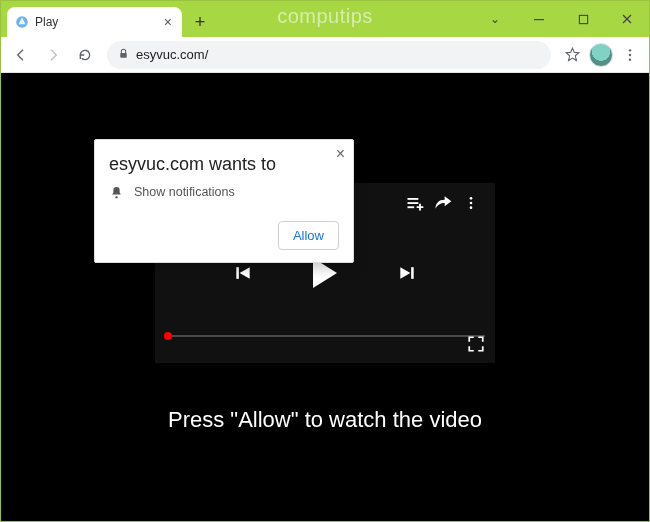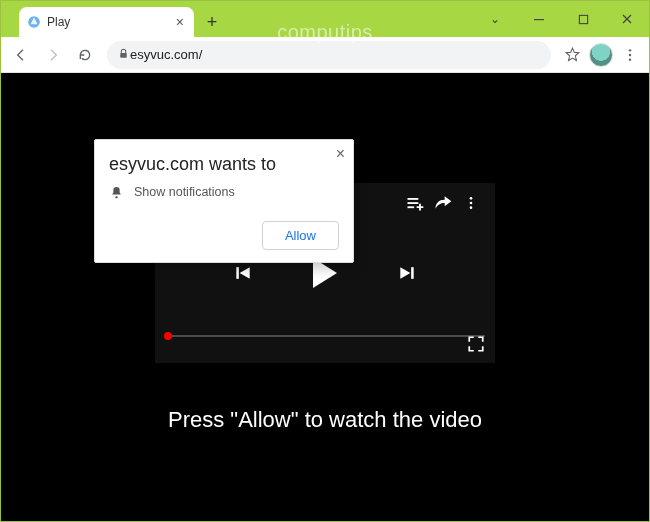--- a/index.html
+++ b/index.html
@@ -1,31 +1,31 @@
 <!DOCTYPE html>
 <html><head>
 <meta charset="utf-8">
 <style>
   * { box-sizing: border-box; margin: 0; padding: 0; }
   body { width: 650px; height: 522px; font-family: "Segoe UI", Arial, sans-serif; overflow: hidden; background: #fff; }
   .window { width: 650px; height: 522px; border: 1px solid #9bc23f; display: flex; flex-direction: column; background: #fff; }
   .titlebar { height: 36px; background: #a7d743; display: flex; align-items: flex-end; position: relative; }
-  .tab { background: #fff; border-radius: 8px 8px 0 0; height: 30px; margin-left: 18px; display: flex; align-items: center; padding: 0 10px 0 8px; gap: 6px; min-width: 175px; position: relative; }
+  .tab { background: #fff; border-radius: 8px 8px 0 0; height: 30px; margin-left: 6px; display: flex; align-items: center; padding: 0 10px 0 8px; gap: 6px; min-width: 175px; position: relative; }
   .favicon { width: 14px; height: 14px; display:flex; align-items:center; justify-content:center; }
   .tab-title { font-size: 12px; color: #333; flex: 1; }
   .tab-close { font-size: 14px; color: #555; cursor: pointer; line-height:1; }
   .newtab { width: 28px; height: 28px; display: flex; align-items:center; justify-content:center; color:#333; font-size:18px; margin-left:4px; margin-bottom:1px; cursor:pointer; }
-  .watermark { position:absolute; left:50%; transform:translateX(-50%); top:20px; color: rgba(255,255,255,0.55); font-size:20px; font-weight:500; letter-spacing:0.5px; pointer-events:none; }
+  .watermark { position:absolute; left:50%; transform:translateX(-50%); top:4px; color: rgba(255,255,255,0.55); font-size:20px; font-weight:500; letter-spacing:0.5px; pointer-events:none; }
   .wincontrols { position:absolute; right:0; top:0; height:36px; display:flex; }
   .wincontrols div { width:44px; display:flex; align-items:center; justify-content:center; color:#444; font-size:14px; cursor:pointer; }
   .wincontrols .chev { font-size:12px; }
   .toolbar { height: 36px; background:#fff; border-bottom:1px solid #e4e4e4; display:flex; align-items:center; padding: 0 6px; gap:4px; }
   .tbtn { width:28px; height:28px; border-radius:50%; display:flex; align-items:center; justify-content:center; color:#5f6368; cursor:pointer; }
   .tbtn.disabled { color:#bfbfbf; cursor:default; }
-  .urlbar { flex:1; height:28px; background:#f1f3f4; border-radius:14px; display:flex; align-items:center; padding:0 10px; margin:0 4px; }
+  .urlbar { flex:1; height:28px; background:#f1f3f4; border-radius:14px; display:flex; align-items:center; padding:0 10px; gap:6px; margin:0 4px; }
   .urlbar .lock { color:#5f6368; }
   .urlbar input { border:none; background:transparent; outline:none; font-size:13px; color:#202124; flex:1; }
   .rightico { width:26px; height:26px; display:flex; align-items:center; justify-content:center; color:#5f6368; cursor:pointer; }
   .avatar { width:24px; height:24px; border-radius:50%; background: radial-gradient(circle at 50% 35%, #7fd3c5 0 50%, #548f86 51% 100%); border:1px solid #ddd; cursor:pointer; }
   .content { flex:1; background:#000; position:relative; display:flex; flex-direction:column; align-items:center; justify-content:flex-start; }
   .player { width: 340px; height: 180px; background:#111; margin-top:110px; position:relative; }
   .player-top { position:absolute; top:6px; left:0; right:0; display:flex; align-items:center; padding:0 10px; }
   .player-top .spacer{ flex:1; }
   .pico { width:28px; height:28px; display:flex; align-items:center; justify-content:center; color:#fff; cursor:pointer; }
   .pico svg { display:block; }
@@ -33,21 +33,21 @@
   .playbtn { width:0; height:0; border-left:24px solid #fff; border-top:15px solid transparent; border-bottom:15px solid transparent; cursor:pointer; }
   .progress { position:absolute; left:10px; right:10px; bottom:26px; height:2px; background:#4a4a4a; }
   .progress .dot { position:absolute; left:-1px; top:-3px; width:8px; height:8px; border-radius:50%; background:#ff0000; }
   .fullscreen { position:absolute; right:10px; bottom:6px; cursor:pointer; }
   .caption { color:#fff; font-size:22px; margin-top:44px; }
   .permission { position:absolute; left:93px; top:66px; width:260px; background:#fff; border:1px solid #dcdcdc; box-shadow:0 4px 14px rgba(0,0,0,0.25); border-radius:2px; padding:14px 14px 12px 14px; font-size:13px; color:#333; }
   .permission .title { font-size:18px; color:#222; }
   .permission .row { display:flex; align-items:flex-start; gap:10px; margin-top:10px; color:#555; font-size:12.5px; }
   .permission .close { position:absolute; right:8px; top:6px; font-size:16px; color:#666; cursor:pointer; line-height:1; }
   .permission .btns { display:flex; justify-content:flex-end; gap:10px; margin-top:18px; }
-  .permission .btns button { background:#fff; border:1px solid #d0d0d0; border-radius:4px; padding:6px 22px; font-size:13px; color:#1a73e8; cursor:pointer; }
+  .permission .btns button { background:#fff; border:1px solid #d0d0d0; border-radius:4px; padding:6px 14px; font-size:13px; color:#1a73e8; cursor:pointer; }
   .sharebox { position:absolute; right:8px; top:50%; transform:translateY(-50%); }
 </style>
 </head>
 <body>
 
 <div class="window">
 
   <div class="titlebar">
     <div class="tab">
       <span class="favicon">

